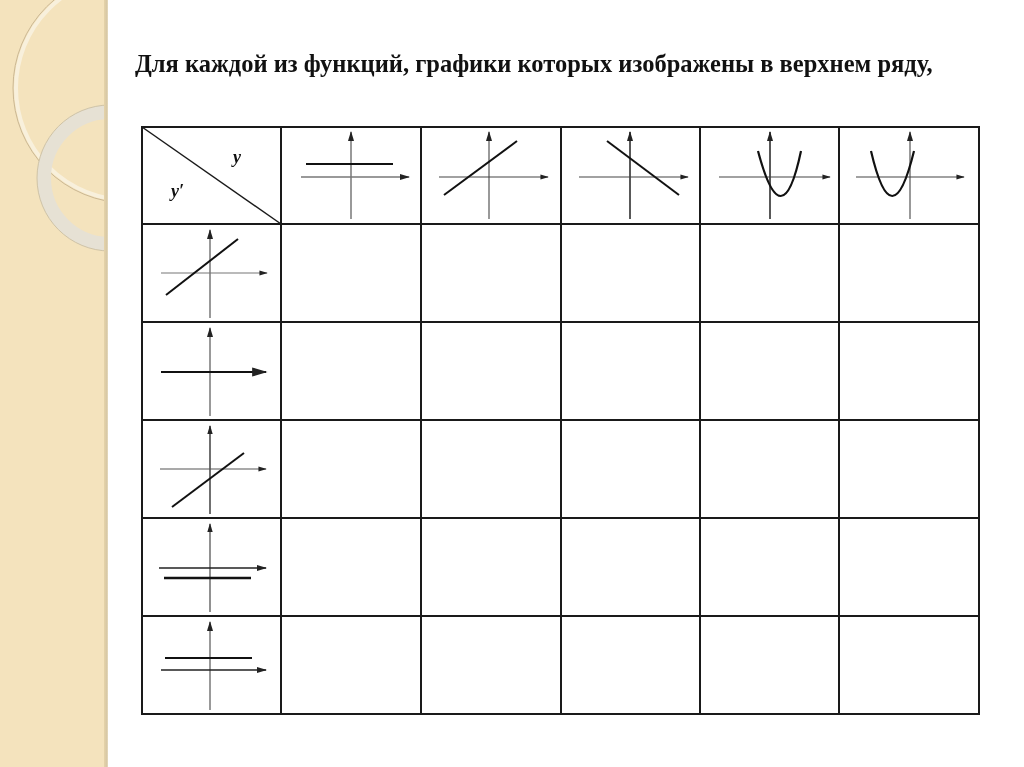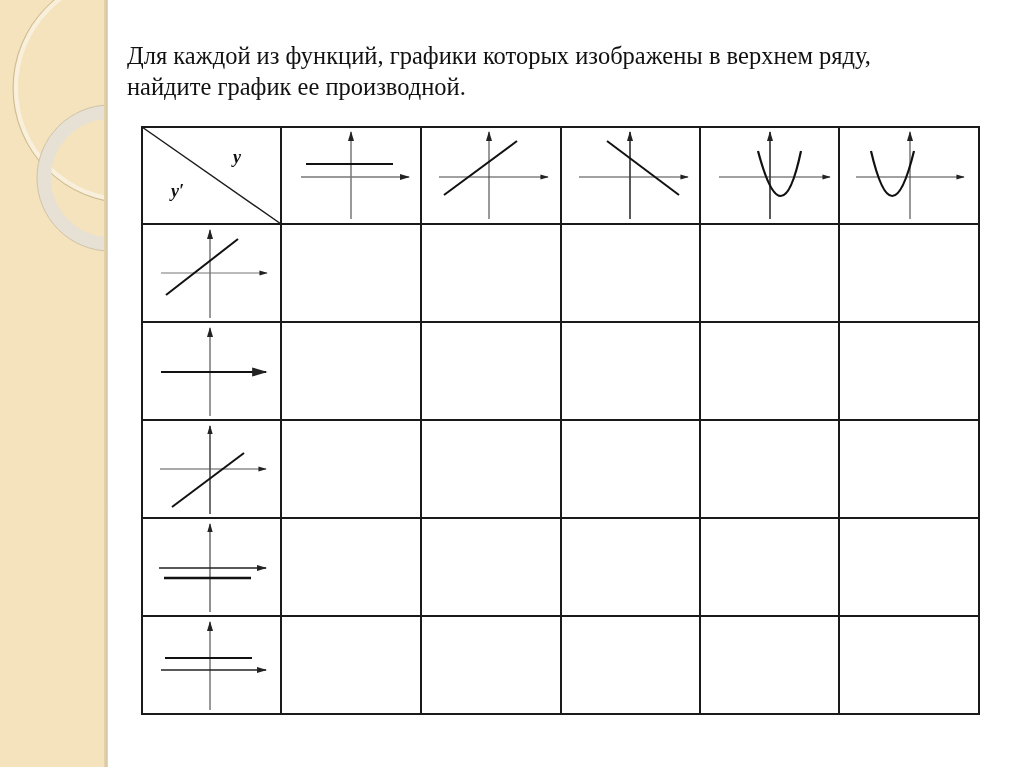--- a/index.html
+++ b/index.html
@@ -14,21 +14,21 @@
       overflow: hidden;
     }
     .sidebar-stripe {
       position: absolute; left: 104px; top: 0; width: 5px; height: 767px;
       background: linear-gradient(to right, #e6d3a8, #d8c9a6, #efe6cf);
     }
     .sidebar svg { position: absolute; left: 0; top: 0; }
     .title {
       position: absolute; left: 127px; top: 40px; width: 880px;
       font-size: 24.5px; line-height: 31px; color: #111;
-      margin: 0; font-weight: normal;
+      margin: 8px; font-weight: bold;
     }
     .title span { display: block; white-space: nowrap; }
     .grid {
       position: absolute; left: 141px; top: 126px;
     }
     .grid svg { display: block; }
   </style>
 </head>
 <body>
 
@@ -37,21 +37,20 @@
     <circle cx="128" cy="88" r="112" fill="none" stroke="#f8f0dc" stroke-width="4"></circle>
     <circle cx="128" cy="88" r="115" fill="none" stroke="#cbb894" stroke-width="1"></circle>
     <circle cx="110" cy="178" r="66" fill="none" stroke="#e6e1d4" stroke-width="14"></circle>
     <circle cx="110" cy="178" r="73" fill="none" stroke="#cfc3a6" stroke-width="1"></circle>
   </svg>
   <div class="sidebar-stripe"></div>
 </div>
 
 <h1 class="title">
   <span>Для каждой из функций, графики которых изображены в верхнем ряду,</span>
-  <span>найдите график ее производной.</span>
 </h1>
 
 <div class="grid">
   <svg width="840" height="590" viewBox="0 0 840 590">
     <defs>
       <marker id="arr" viewBox="0 0 10 10" refX="9" refY="5" markerWidth="7" markerHeight="7" orient="auto-start-reverse">
         <path d="M0,2 L10,5 L0,8 z" fill="#222"></path>
       </marker>
     </defs>
 

